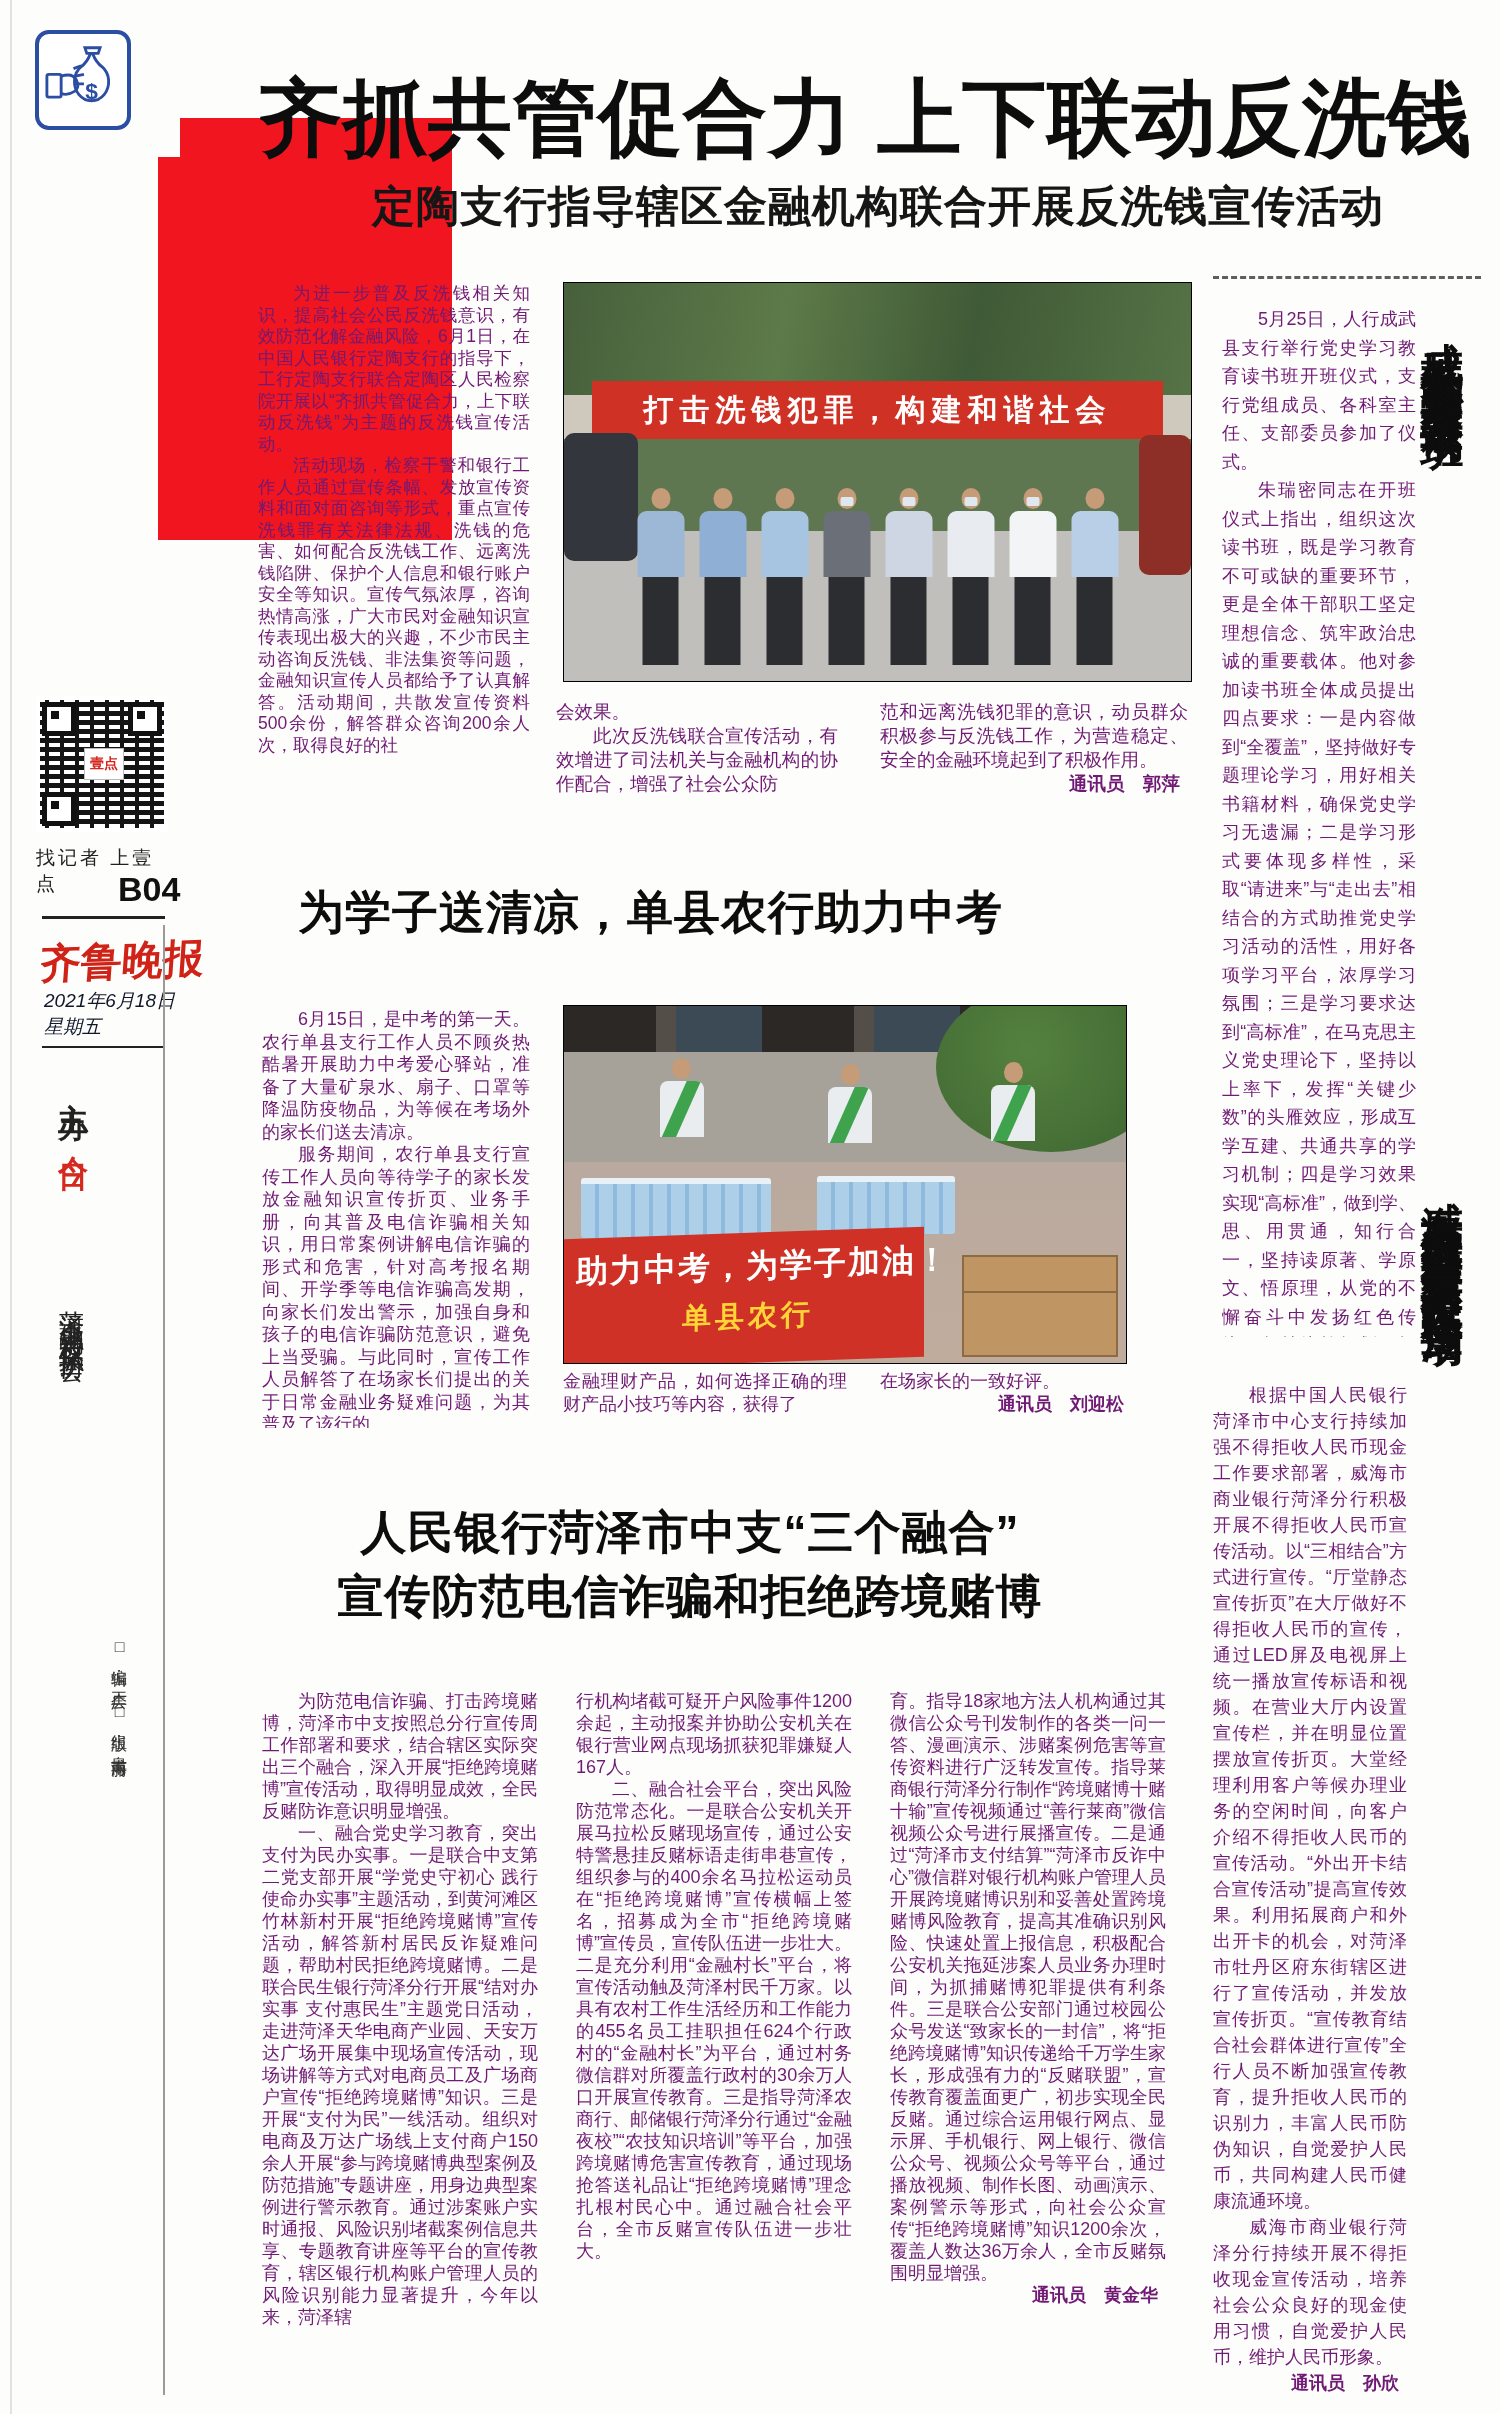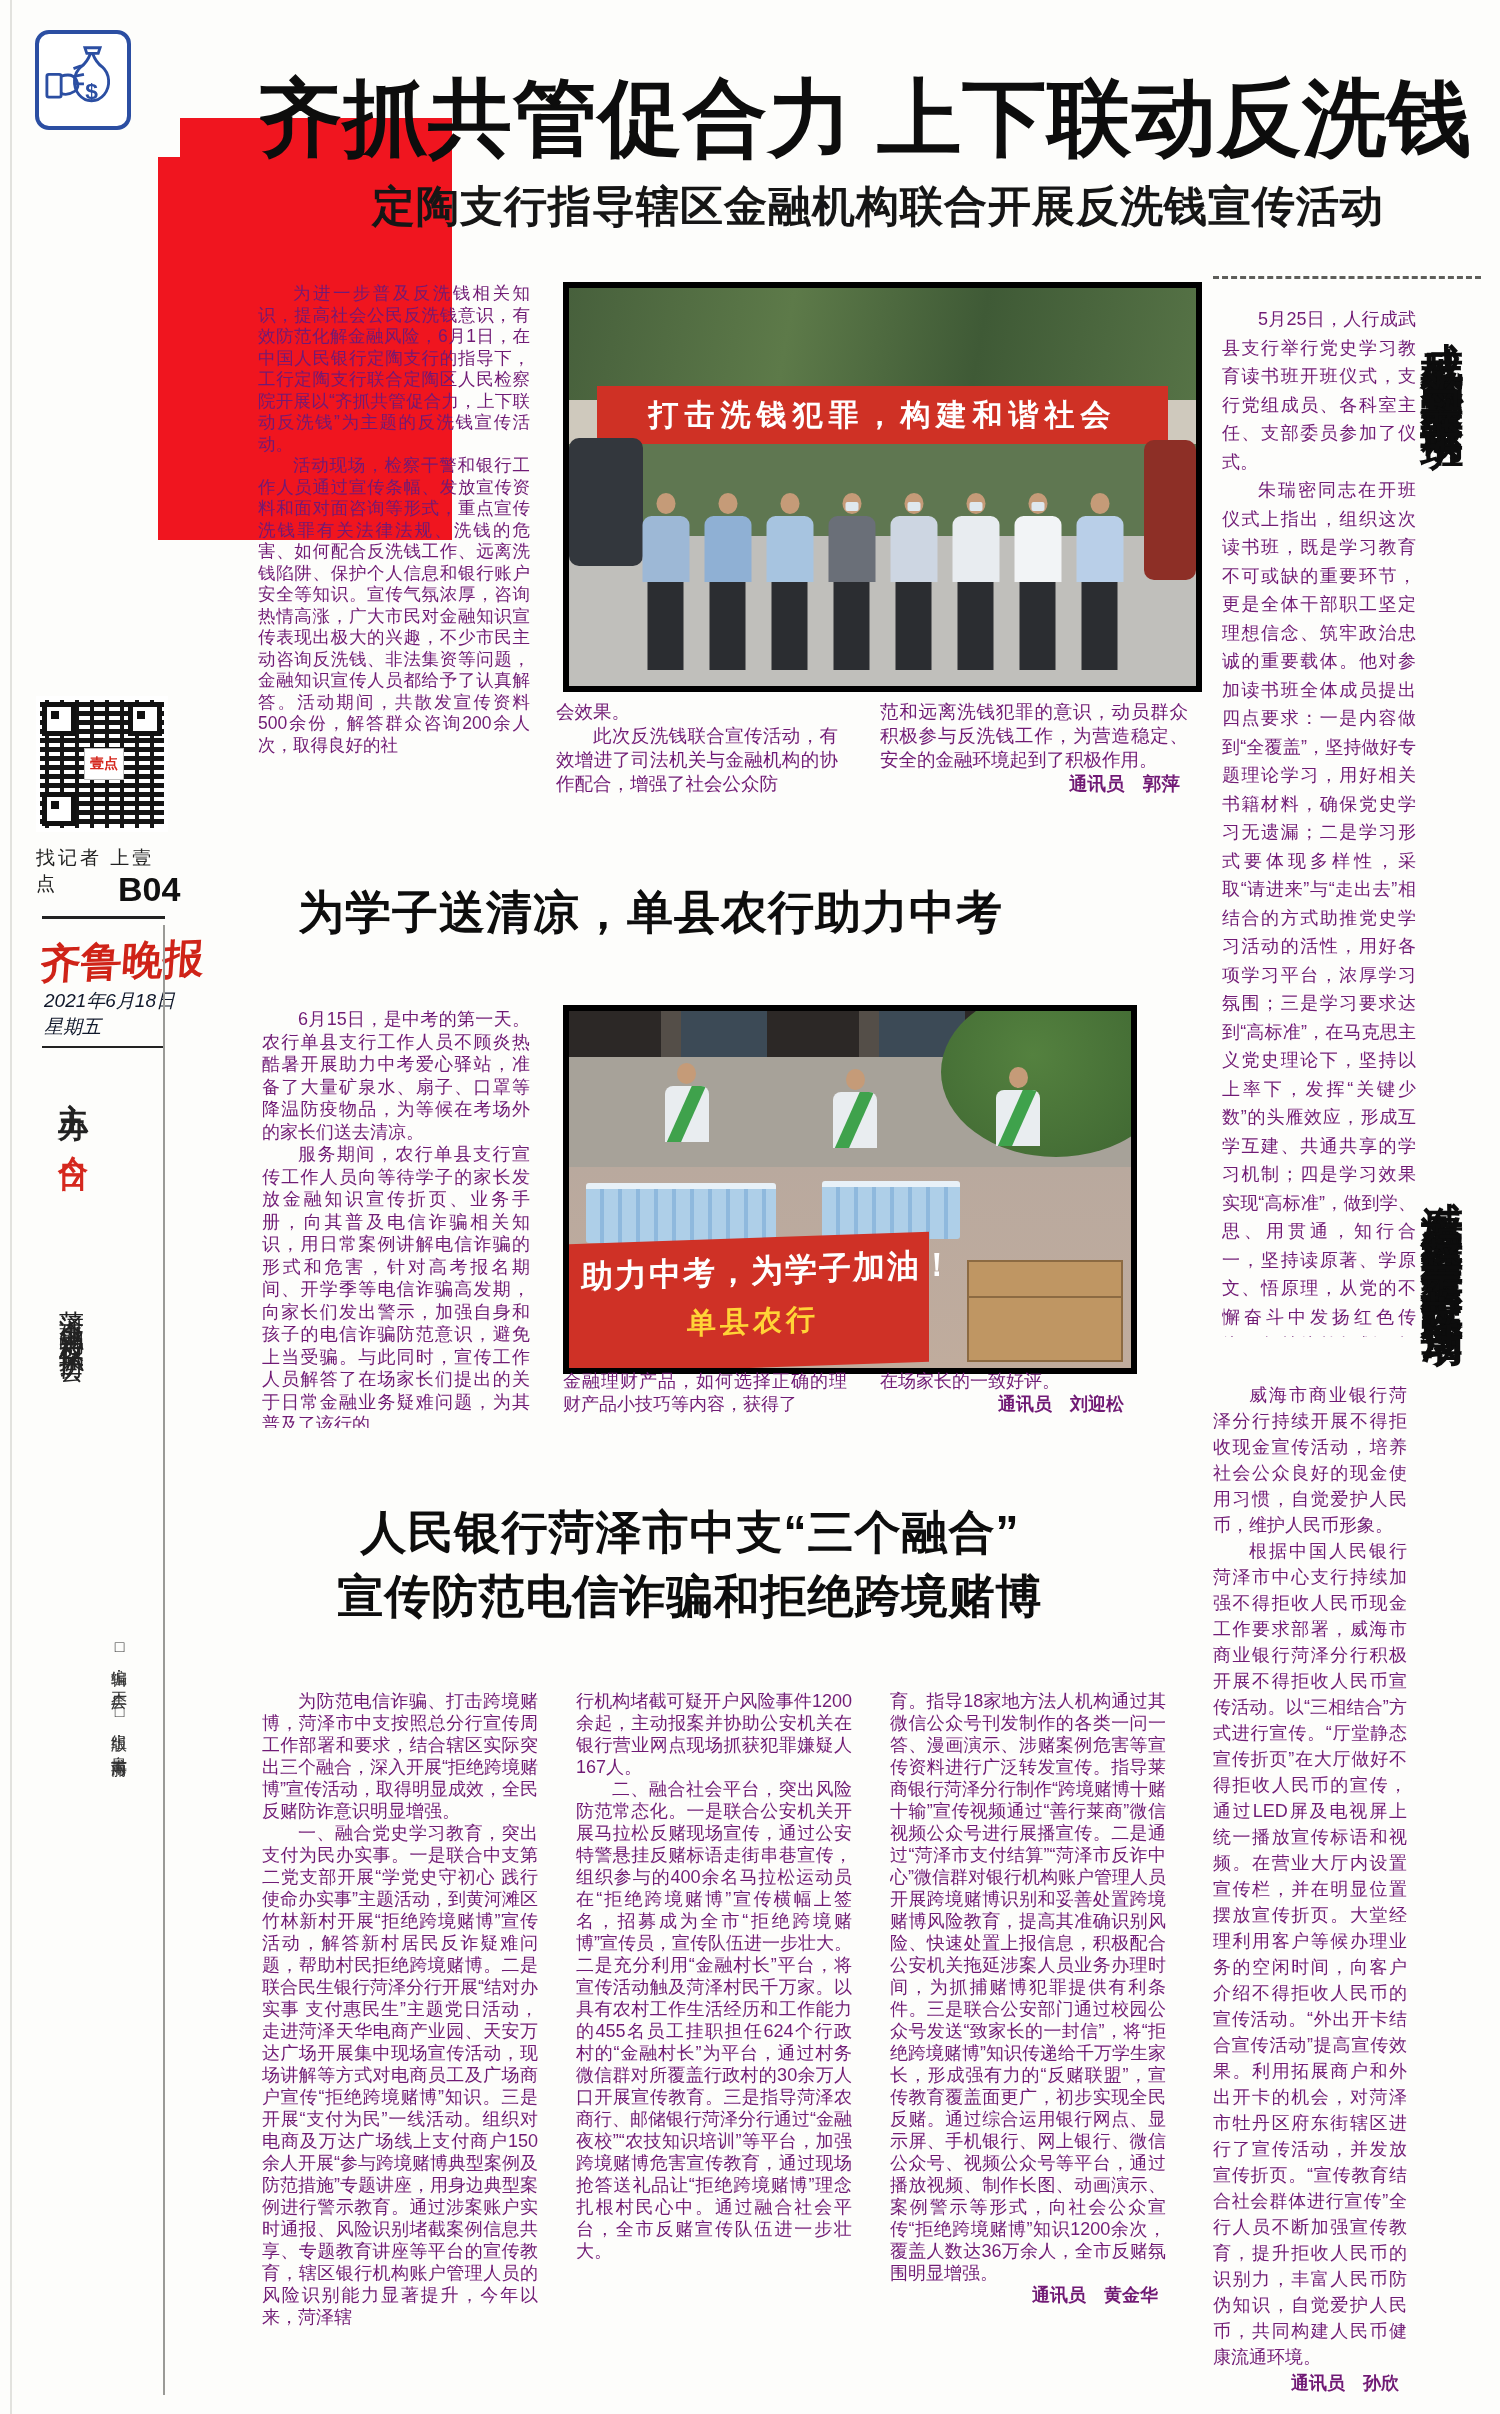--- a/index.html
+++ b/index.html
@@ -50,21 +50,21 @@
          font-family:"Liberation Serif",serif;white-space:nowrap;}
   .dateline{font-size:19px;color:#0f172a;font-style:italic;}
   .vtext{writing-mode:vertical-rl;text-orientation:upright;}
   .vorg{font-size:30px;font-weight:700;letter-spacing:8px;color:#222;}
   .vorg .red{color:#d5281e;}
   .vassoc{font-size:25px;letter-spacing:4px;color:#222;}
   .veditor{font-size:16px;letter-spacing:2px;color:#333;}
   .sidebar-divider{width:2px;background:#9a9a96;}
 
   
-  .photo{overflow:hidden;border:6px solid #000000;background:#9aa08d;}
+  .photo{overflow:hidden;border:1px solid #000000;background:#9aa08d;}
   .p1-trees{position:absolute;left:0;top:0;right:0;height:112px;
      background:linear-gradient(100deg,#47603c,#5d7a49 35%,#3f5a36 65%,#567346);}
   .p1-bldg{position:absolute;left:0;top:112px;right:0;height:44px;background:#cfc9bd;}
   .p1-banner{position:absolute;left:28px;right:28px;top:98px;height:58px;background:#cf3125;
      display:flex;align-items:center;justify-content:center;}
   .p1-banner span{color:#fff;font-size:30px;font-weight:900;letter-spacing:6px;white-space:nowrap;}
   .p1-bush{position:absolute;left:0;top:156px;right:0;height:92px;background:#5f7751;}
   .p1-ground{position:absolute;left:0;top:248px;right:0;bottom:0;background:#c0bfbb;}
   .p1-car-l{position:absolute;left:0;top:150px;width:74px;height:128px;background:#33373d;border-radius:10px;}
   .p1-car-r{position:absolute;right:0;top:152px;width:52px;height:140px;background:#8d2f26;border-radius:10px;}
@@ -276,19 +276,19 @@
   <div class="abs dashedline" style="left:1213px;top:276px;width:268px;"></div>
 
   <div class="abs col c-cw" style="left:1213px;top:305px;width:194px;height:1032px;">
     <p>5月25日，人行成武县支行举行党史学习教育读书班开班仪式，支行党组成员、各科室主任、支部委员参加了仪式。</p>
     <p>朱瑞密同志在开班仪式上指出，组织这次读书班，既是学习教育不可或缺的重要环节，更是全体干部职工坚定理想信念、筑牢政治忠诚的重要载体。他对参加读书班全体成员提出四点要求：一是内容做到“全覆盖”，坚持做好专题理论学习，用好相关书籍材料，确保党史学习无遗漏；二是学习形式要体现多样性，采取“请进来”与“走出去”相结合的方式助推党史学习活动的活性，用好各项学习平台，浓厚学习氛围；三是学习要求达到“高标准”，在马克思主义党史理论下，坚持以上率下，发挥“关键少数”的头雁效应，形成互学互建、共通共享的学习机制；四是学习效果实现“高标准”，做到学、思、用贯通，知行合一，坚持读原著、学原文、悟原理，从党的不懈奋斗中发扬红色传统，坚持统筹规划，把党史学习教育同本职工作相结合，争取以优异的成绩献礼建党100周年。</p>
 
   </div>
   <div class="abs vhead" style="left:1414px;top:308px;height:812px;">成武县支行举办党史学习教育专题读书班</div>
 
   <div class="abs col c-wh" style="left:1213px;top:1382px;width:194px;height:1014px;">
+    <p>根据中国人民银行菏泽市中心支行持续加强不得拒收人民币现金工作要求部署，威海市商业银行菏泽分行积极开展不得拒收人民币宣传活动。以“三相结合”方式进行宣传。“厅堂静态宣传折页”在大厅做好不得拒收人民币的宣传，通过LED屏及电视屏上统一播放宣传标语和视频。在营业大厅内设置宣传栏，并在明显位置摆放宣传折页。大堂经理利用客户等候办理业务的空闲时间，向客户介绍不得拒收人民币的宣传活动。“外出开卡结合宣传活动”提高宣传效果。利用拓展商户和外出开卡的机会，对菏泽市牡丹区府东街辖区进行了宣传活动，并发放宣传折页。“宣传教育结合社会群体进行宣传”全行人员不断加强宣传教育，提升拒收人民币的识别力，丰富人民币防伪知识，自觉爱护人民币，共同构建人民币健康流通环境。</p>
     <p>威海市商业银行菏泽分行持续开展不得拒收现金宣传活动，培养社会公众良好的现金使用习惯，自觉爱护人民币，维护人民币形象。</p>
-    <p>根据中国人民银行菏泽市中心支行持续加强不得拒收人民币现金工作要求部署，威海市商业银行菏泽分行积极开展不得拒收人民币宣传活动。以“三相结合”方式进行宣传。“厅堂静态宣传折页”在大厅做好不得拒收人民币的宣传，通过LED屏及电视屏上统一播放宣传标语和视频。在营业大厅内设置宣传栏，并在明显位置摆放宣传折页。大堂经理利用客户等候办理业务的空闲时间，向客户介绍不得拒收人民币的宣传活动。“外出开卡结合宣传活动”提高宣传效果。利用拓展商户和外出开卡的机会，对菏泽市牡丹区府东街辖区进行了宣传活动，并发放宣传折页。“宣传教育结合社会群体进行宣传”全行人员不断加强宣传教育，提升拒收人民币的识别力，丰富人民币防伪知识，自觉爱护人民币，共同构建人民币健康流通环境。</p>
     <p class="byline">通讯员　孙欣</p>
   </div>
   <div class="abs vhead" style="left:1414px;top:1168px;height:1228px;font-size:42px;">威海市商业银行菏泽分行持续开展不得拒收人民币宣传活动</div>
 
 </div>
 
 </body></html>

